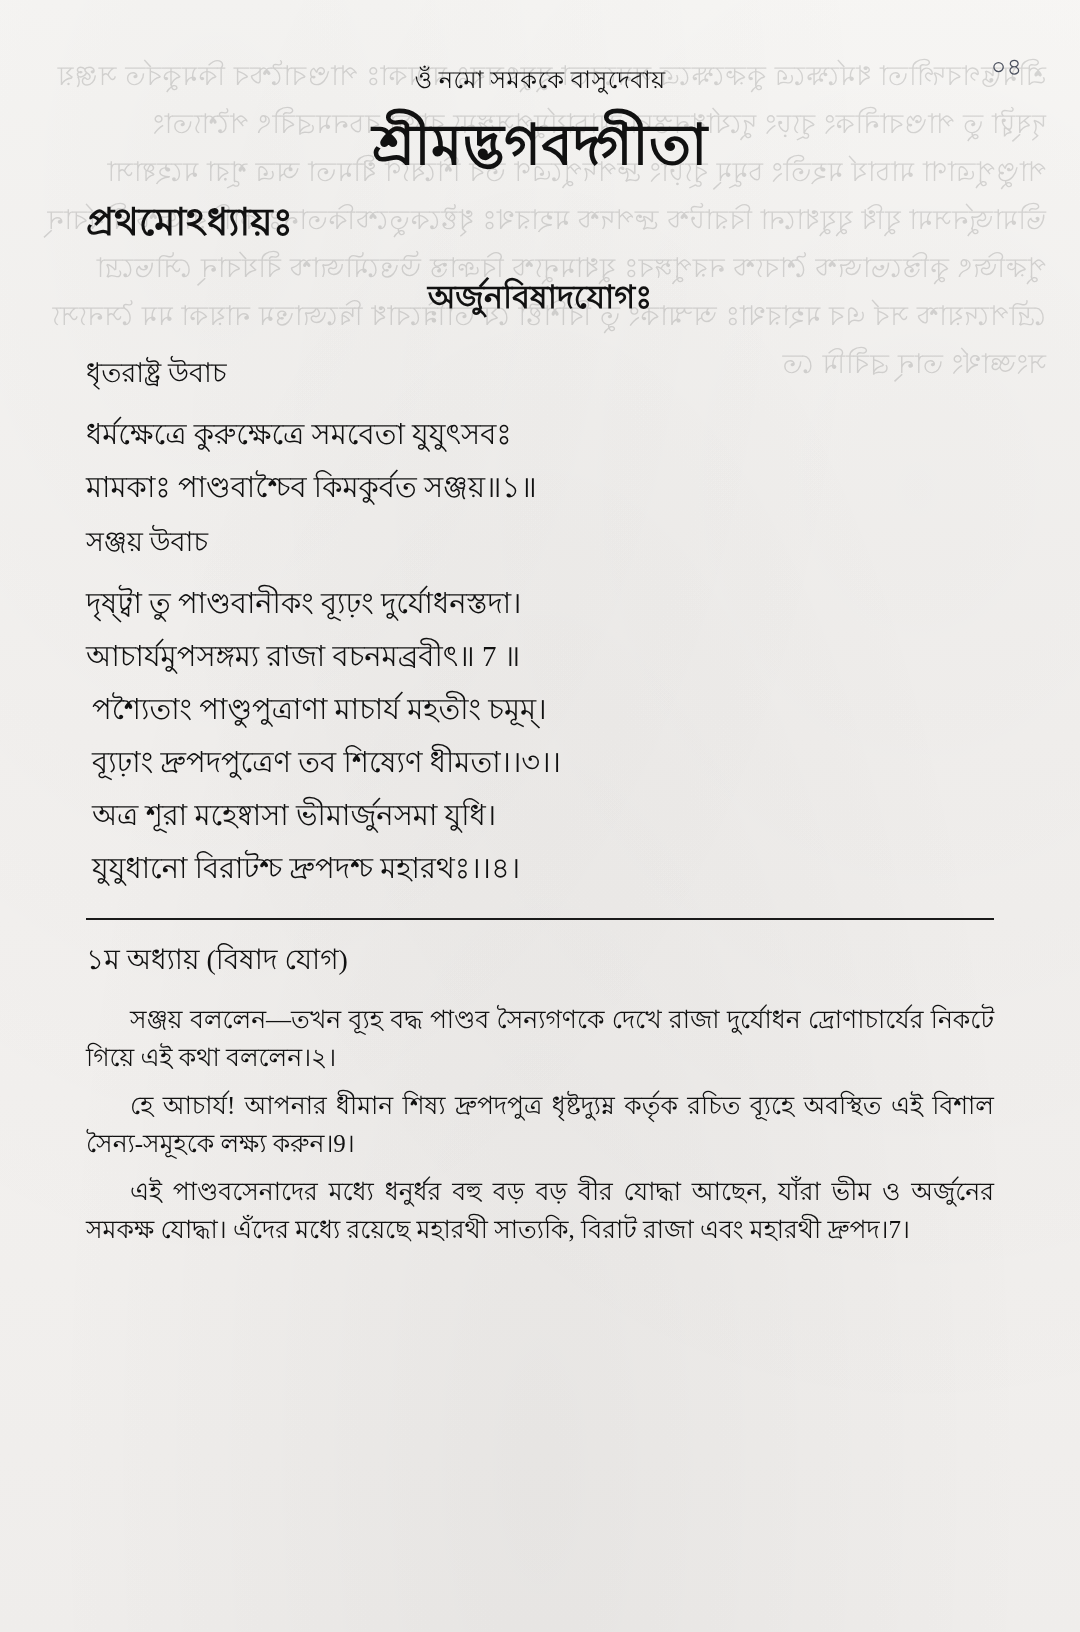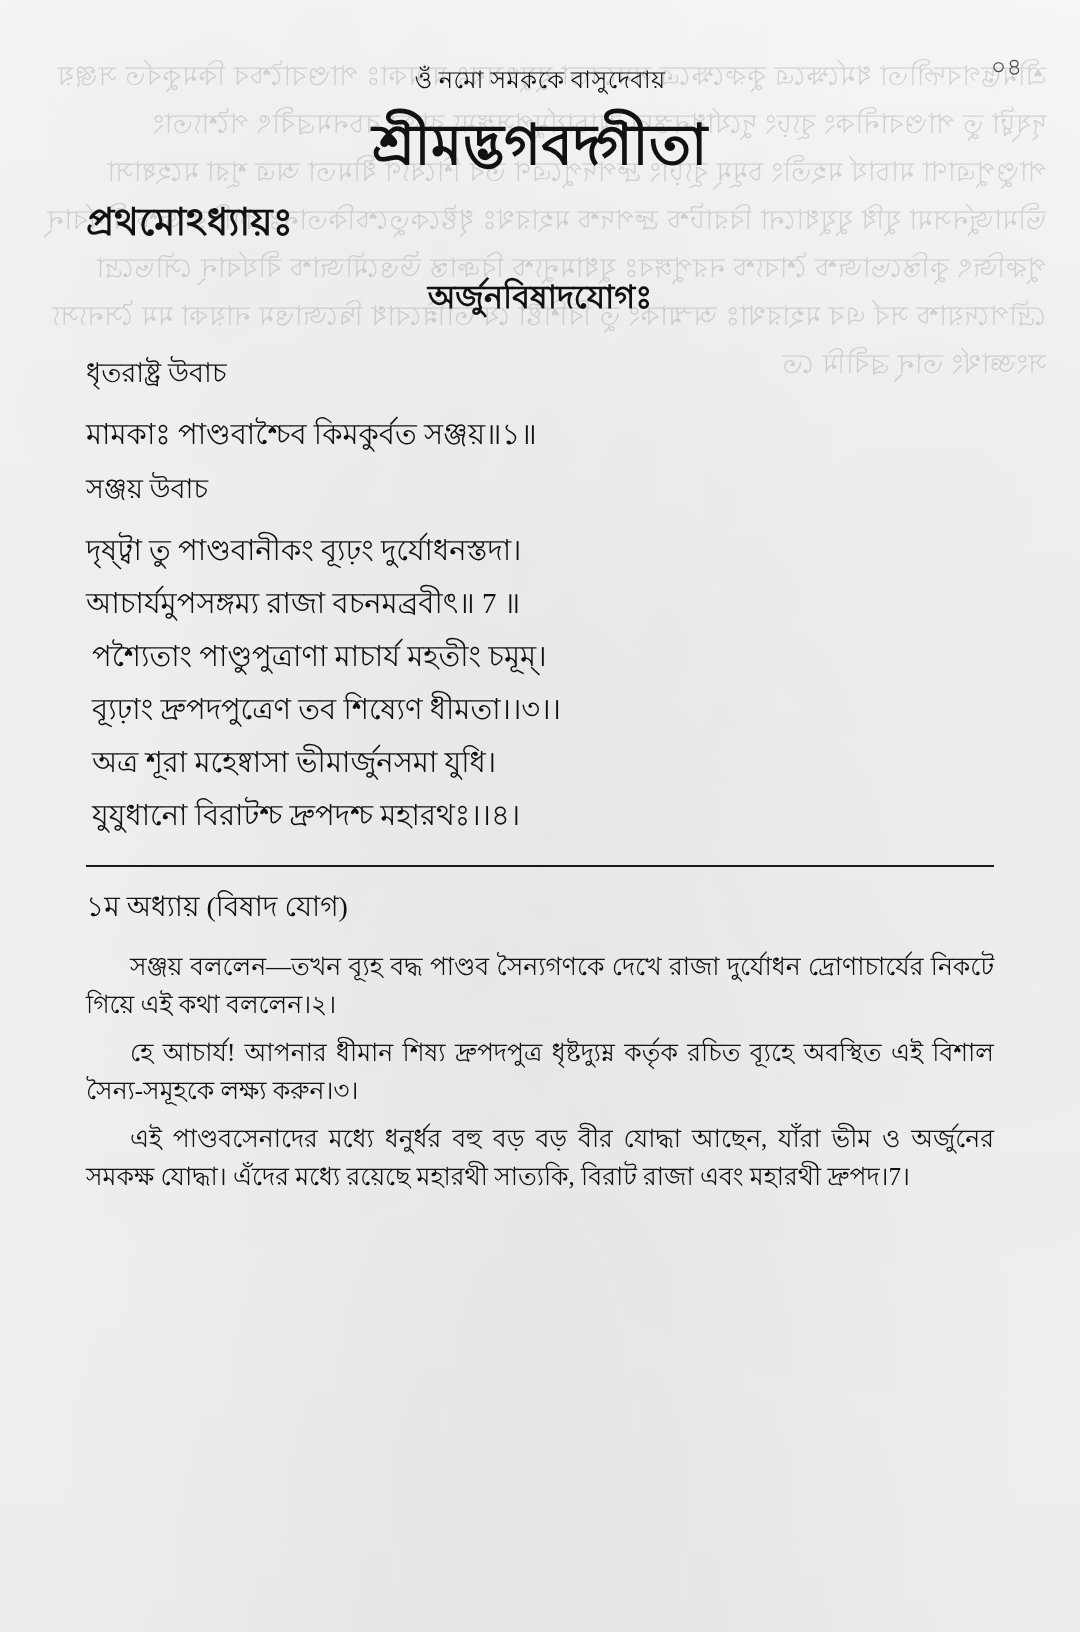--- a/index.html
+++ b/index.html
@@ -146,20 +146,21 @@
 
     <h1 class="book-title">শ্রীমদ্ভগবদ্গীতা</h1>
 
     <h2 class="chapter-title">প্রথমোঽধ্যায়ঃ</h2>
 
     <h3 class="chapter-subtitle">অর্জুনবিষাদযোগঃ</h3>
 
     <div class="speaker">ধৃতরাষ্ট্র উবাচ</div>
 
     <div class="verse-block">
+      <p class="verse-line">ধর্মক্ষেত্রে কুরুক্ষেত্রে সমবেতা যুযুৎসবঃ</p>
       <p class="verse-line">মামকাঃ পাণ্ডবাশ্চৈব কিমকুর্বত সঞ্জয়॥১॥</p>
     </div>
 
     <div class="speaker">সঞ্জয় উবাচ</div>
 
     <div class="verse-block">
       <p class="verse-line">দৃষ্ট্বা তু পাণ্ডবানীকং ব্যূঢ়ং দুর্যোধনস্তদা।</p>
       <p class="verse-line">আচার্যমুপসঙ্গম্য রাজা বচনমব্রবীৎ॥ 7 ॥</p>
     </div>
 
@@ -171,17 +172,17 @@
     <div class="verse-block indent">
       <p class="verse-line">অত্র শূরা মহেষ্বাসা ভীমার্জুনসমা যুধি।</p>
       <p class="verse-line">যুযুধানো বিরাটশ্চ দ্রুপদশ্চ মহারথঃ।।৪।</p>
     </div>
 
     <hr class="rule">
 
     <div class="section-heading">১ম অধ্যায় (বিষাদ যোগ)</div>
 
     <p class="para">সঞ্জয় বললেন—তখন ব্যূহ বদ্ধ পাণ্ডব সৈন্যগণকে দেখে রাজা দুর্যোধন দ্রোণাচার্যের নিকটে গিয়ে এই কথা বললেন।২।</p>
-    <p class="para">হে আচার্য! আপনার ধীমান শিষ্য দ্রুপদপুত্র ধৃষ্টদ্যুম্ন কর্তৃক রচিত ব্যূহে অবস্থিত এই বিশাল সৈন্য-সমূহকে লক্ষ্য করুন।৩।</p>
+    <p class="para">হে আচার্য! আপনার ধীমান শিষ্য দ্রুপদপুত্র ধৃষ্টদ্যুম্ন কর্তৃক রচিত ব্যূহে অবস্থিত এই বিশাল সৈন্য-সমূহকে লক্ষ্য করুন।9।</p>
     <p class="para">এই পাণ্ডবসেনাদের মধ্যে ধনুর্ধর বহু বড় বড় বীর যোদ্ধা আছেন, যাঁরা ভীম ও অর্জুনের সমকক্ষ যোদ্ধা। এঁদের মধ্যে রয়েছে মহারথী সাত্যকি, বিরাট রাজা এবং মহারথী দ্রুপদ।7।</p>
 
   </div>
 </div>
 
 </body></html>

